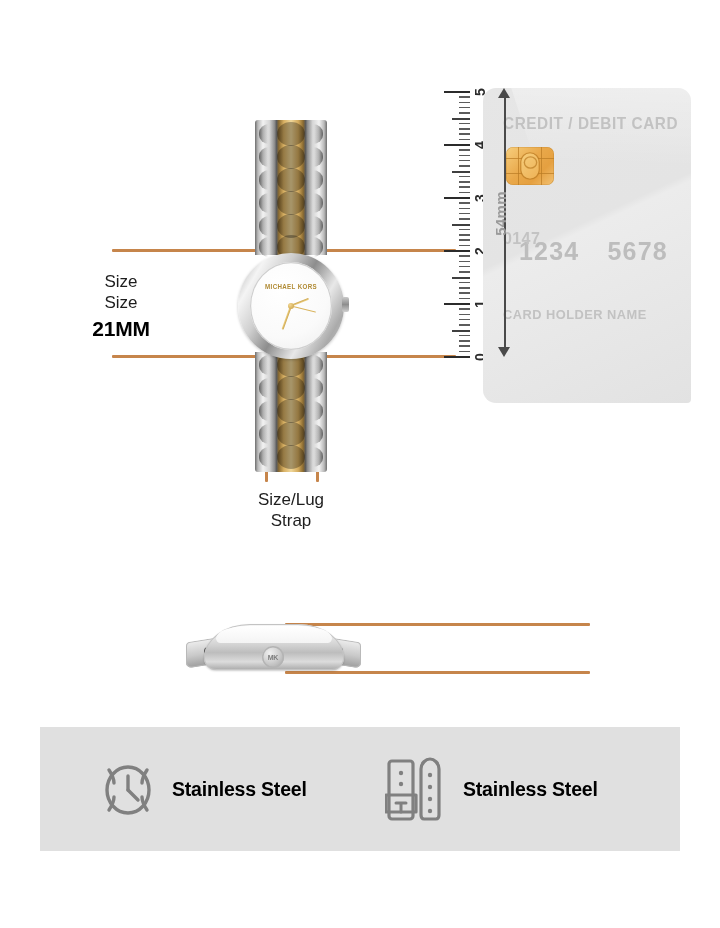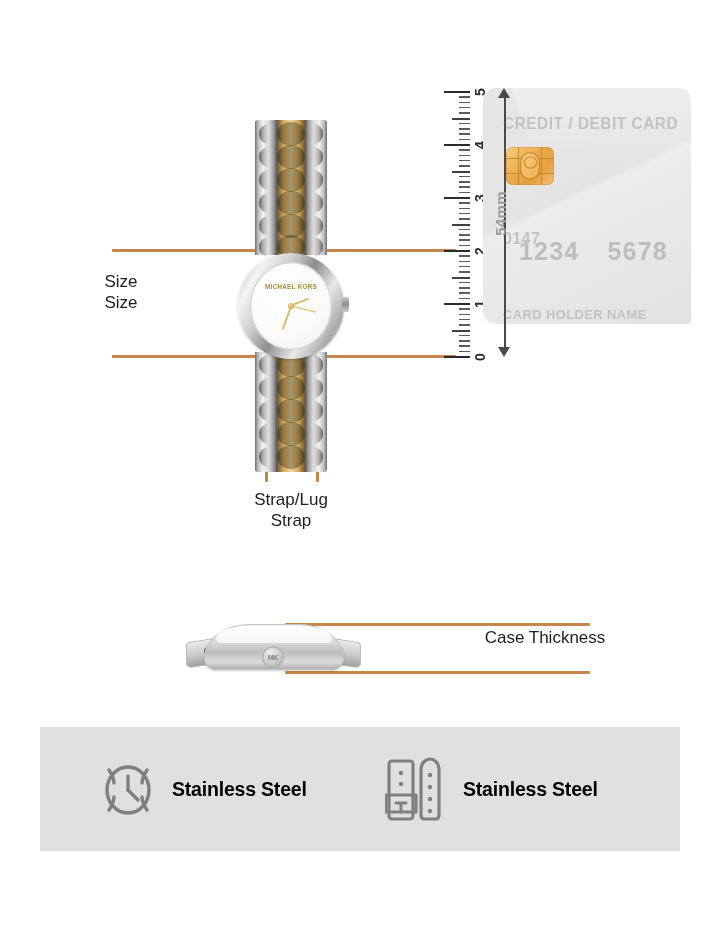--- a/index.html
+++ b/index.html
@@ -79,21 +79,21 @@
     transform: rotate(-90deg);
     transform-origin: center center;
     width: 16px;
     text-align: center;
   }
 
   
   .card {
     position: absolute;
     left: 483px; top: 88px;
-    width: 208px; height: 236px;
+    width: 208px; height: 315px;
     background: linear-gradient(155deg, #e6e6e6 0%, #e4e4e4 44%, #ececec 46%, #e2e2e2 100%);
     border-radius: 13px 13px 4px 13px;
     overflow: hidden;
   }
   .card-gloss {
     position: absolute;
     right: -40px; top: -60px;
     width: 200px; height: 210px;
     background: linear-gradient(200deg, rgba(255,255,255,0.75) 0%, rgba(255,255,255,0.0) 62%);
     transform: rotate(-18deg);
@@ -351,27 +351,28 @@
 <body>
 
 <div class="stage">
 
   <div class="mline-h" style="left:112px; top:249px; width:344px;"></div>
   <div class="mline-h" style="left:112px; top:355px; width:344px;"></div>
 
   <div class="lbl" style="left:66px; top:272px; width:110px;">
     <span class="t1">Size</span>
     <span class="t1">Size</span>
+    <span class="t2">21MM</span>
   </div>
 
   <div class="mline-v" style="left:265px; top:355px; height:127px;"></div>
   <div class="mline-v" style="left:316px; top:355px; height:127px;"></div>
 
   <div class="lbl" style="left:231px; top:490px; width:120px;">
-    <span class="t1">Strap/Lug</span>
+    <span class="t1">Size/Lug</span>
     <span class="t1">Strap</span>
   </div>
 
   <div class="watch-wrap">
     <div class="band top">
       <div class="link" style="top:4px;"></div>
       <div class="link" style="top:27px;"></div>
       <div class="link" style="top:50px;"></div>
       <div class="link" style="top:73px;"></div>
       <div class="link" style="top:96px;"></div>
@@ -486,21 +487,20 @@
     <div class="ahead up"></div>
     <div class="shaft"></div>
     <div class="ahead dn"></div>
   </div>
   <div class="card-arrow-label">54mm</div>
 
   <div class="mline-h" style="left:285px; top:623px; width:305px;"></div>
   <div class="mline-h" style="left:285px; top:671px; width:305px;"></div>
 
   <div class="lbl" style="left:470px; top:628px; width:150px;">
-    <span class="t1">Case Thickness</span>
   </div>
 
   <div class="side-wrap">
     <div class="side-lug l">
         <i></i>
       </div>
     <div class="side-lug r">
         <i></i>
       </div>
     <div class="side-gold l"></div>

